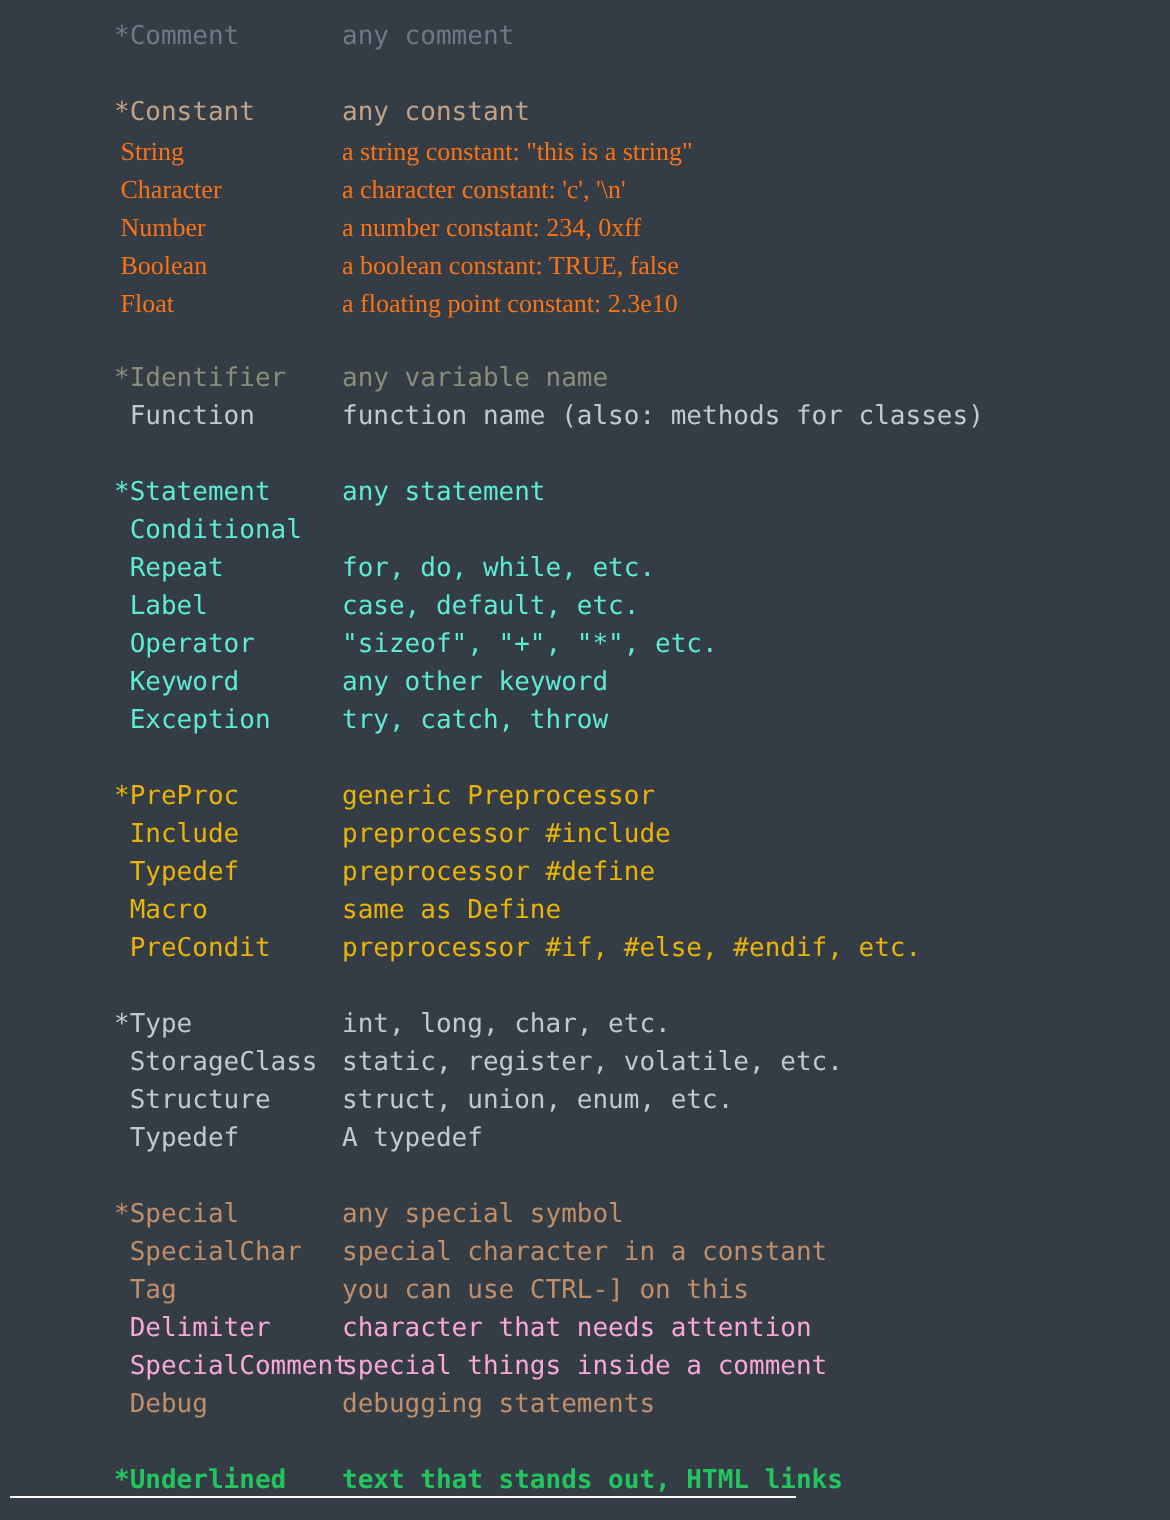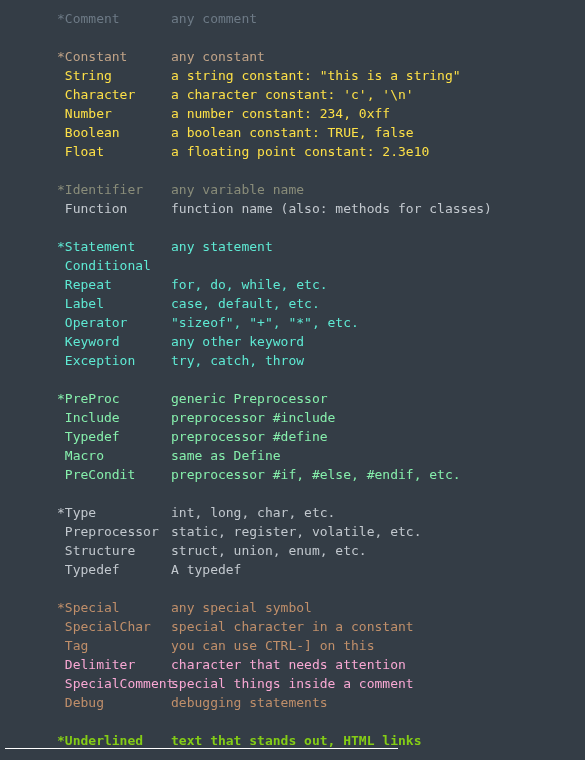--- a/index.html
+++ b/index.html
@@ -42,29 +42,29 @@
   .desc {
     position: absolute;
     left: 171px;
     top: 0;
     text-align: right;
   }
 
   
   .c-comment     { color: #6d7a86; }
   .c-constant    { color: #c0a387; }
-  .c-string      { color: #fde047; }
+  .c-string      { color: #f97316; font-family: Liberation Serif, serif; }
   .c-identifier  { color: #8a8d7a; }
   .c-function    { color: #c3c9cf; }
   .c-statement   { color: #5eead4; }
-  .c-preproc     { color: #86efac; }
+  .c-preproc     { color: #eab308; }
   .c-type        { color: #c2c8ce; }
   .c-special     { color: #c08f6a; }
   .c-bluegray    { color: #f9a8d4; }
-  .c-underlined  { color: #84cc16; font-weight: bold; }
+  .c-underlined  { color: #22c55e; font-weight: bold; }
 
   
   .underline-white {
     position: absolute;
     left: 5px;
     top: 17px;
     width: 393px;
     height: 1px;
     background: #ffffff;
   }
@@ -96,21 +96,21 @@
       <div class="row"><span class="name c-statement"> Keyword</span><span class="desc c-statement">any other keyword</span></div>
       <div class="row"><span class="name c-statement"> Exception</span><span class="desc c-statement">try, catch, throw</span></div>
       <div class="spacer"></div>
       <div class="row"><span class="name c-preproc">*PreProc</span><span class="desc c-preproc">generic Preprocessor</span></div>
       <div class="row"><span class="name c-preproc"> Include</span><span class="desc c-preproc">preprocessor #include</span></div>
       <div class="row"><span class="name c-preproc"> Typedef</span><span class="desc c-preproc">preprocessor #define</span></div>
       <div class="row"><span class="name c-preproc"> Macro</span><span class="desc c-preproc">same as Define</span></div>
       <div class="row"><span class="name c-preproc"> PreCondit</span><span class="desc c-preproc">preprocessor #if, #else, #endif, etc.</span></div>
       <div class="spacer"></div>
       <div class="row"><span class="name c-type">*Type</span><span class="desc c-type">int, long, char, etc.</span></div>
-      <div class="row"><span class="name c-type"> Preprocessor</span><span class="desc c-type">static, register, volatile, etc.</span></div>
+      <div class="row"><span class="name c-type"> StorageClass</span><span class="desc c-type">static, register, volatile, etc.</span></div>
       <div class="row"><span class="name c-type"> Structure</span><span class="desc c-type">struct, union, enum, etc.</span></div>
       <div class="row"><span class="name c-type"> Typedef</span><span class="desc c-type">A typedef</span></div>
       <div class="spacer"></div>
       <div class="row"><span class="name c-special">*Special</span><span class="desc c-special">any special symbol</span></div>
       <div class="row"><span class="name c-special"> SpecialChar</span><span class="desc c-special">special character in a constant</span></div>
       <div class="row"><span class="name c-special"> Tag</span><span class="desc c-special">you can use CTRL-] on this</span></div>
       <div class="row"><span class="name c-bluegray"> Delimiter</span><span class="desc c-bluegray">character that needs attention</span></div>
       <div class="row"><span class="name c-bluegray"> SpecialComment</span><span class="desc c-bluegray">special things inside a comment</span></div>
       <div class="row"><span class="name c-special"> Debug</span><span class="desc c-special">debugging statements</span></div>
     </div>

